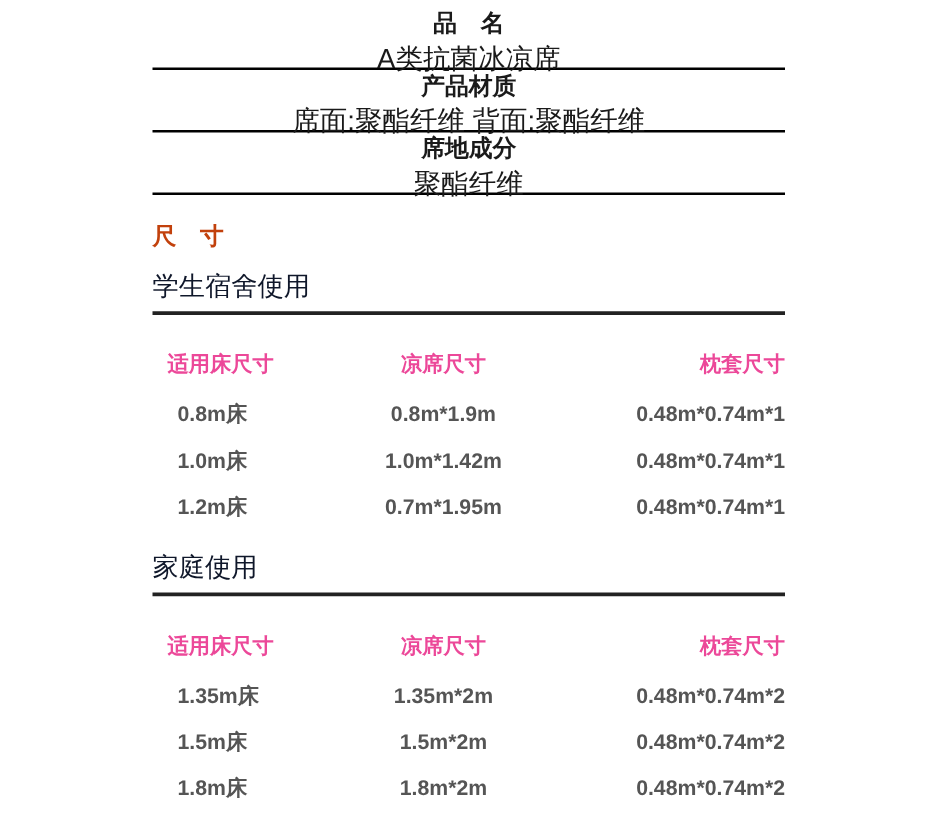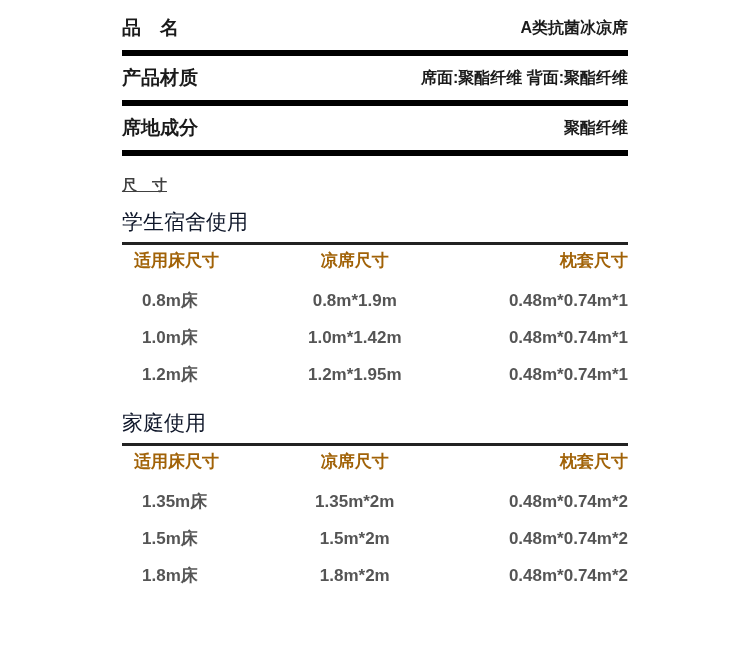--- a/index.html
+++ b/index.html
@@ -18,43 +18,43 @@
   .container {
     padding: 6px 122px 0 122px;
   }
 
   
   .spec-row {
     display: flex;
     justify-content: space-between;
     align-items: center;
     height: 50px;
-    border-bottom: 6px solid #000000;
+    border-bottom: 2px solid #000000;
+    flex-direction: column;
   }
   .spec-label {
     font-size: 19px;
     font-weight: bold;
     color: #1a1a1a;
     white-space: pre;
   }
   .spec-value {
-    font-size: 16px;
-    font-weight: bold;
+    font-size: 22px;
+    font-weight: normal;
     color: #1a1a1a;
     white-space: pre;
   }
 
   
   .size-title {
     margin-top: 20px;
-    font-size: 15px;
+    font-size: 19px;
     font-weight: bold;
-    color: #404040;
+    color: #c2410c;
     white-space: pre;
-    text-decoration: underline;
   }
   .section-title {
     margin-top: 13px;
     font-size: 21px;
     font-weight: 500;
     color: #0f172a;
     padding-bottom: 6px;
     border-bottom: 3px solid #222222;
   }
   .section-title.second {
@@ -66,22 +66,22 @@
     width: 100%;
     border-collapse: collapse;
     table-layout: fixed;
   }
   table.size-table col.c1 { width: 28%; }
   table.size-table col.c2 { width: 36%; }
   table.size-table col.c3 { width: 36%; }
   table.size-table th {
     font-size: 17px;
     font-weight: bold;
-    color: #a16207;
-    padding: 4px 0 10px 0;
+    color: #ec4899;
+    padding: 28px 0 10px 0;
   }
   table.size-table td {
     font-size: 17px;
     font-weight: bold;
     color: #555555;
     padding: 7px 0;
   }
   table.size-table th.c1, table.size-table td.c1 { text-align: left; padding-left: 12px; }
   table.size-table td.c1 { padding-left: 20px; }
   table.size-table th.c2, table.size-table td.c2 { text-align: center; }
@@ -128,21 +128,21 @@
           <td class="c2">0.8m*1.9m</td>
           <td class="c3">0.48m*0.74m*1</td>
         </tr>
         <tr>
           <td class="c1">1.0m床</td>
           <td class="c2">1.0m*1.42m</td>
           <td class="c3">0.48m*0.74m*1</td>
         </tr>
         <tr>
           <td class="c1">1.2m床</td>
-          <td class="c2">1.2m*1.95m</td>
+          <td class="c2">0.7m*1.95m</td>
           <td class="c3">0.48m*0.74m*1</td>
         </tr>
       </tbody>
     </table>
 
     <div class="section-title second">家庭使用</div>
     <table class="size-table">
       <colgroup>
           <col class="c1">
           <col class="c2">

